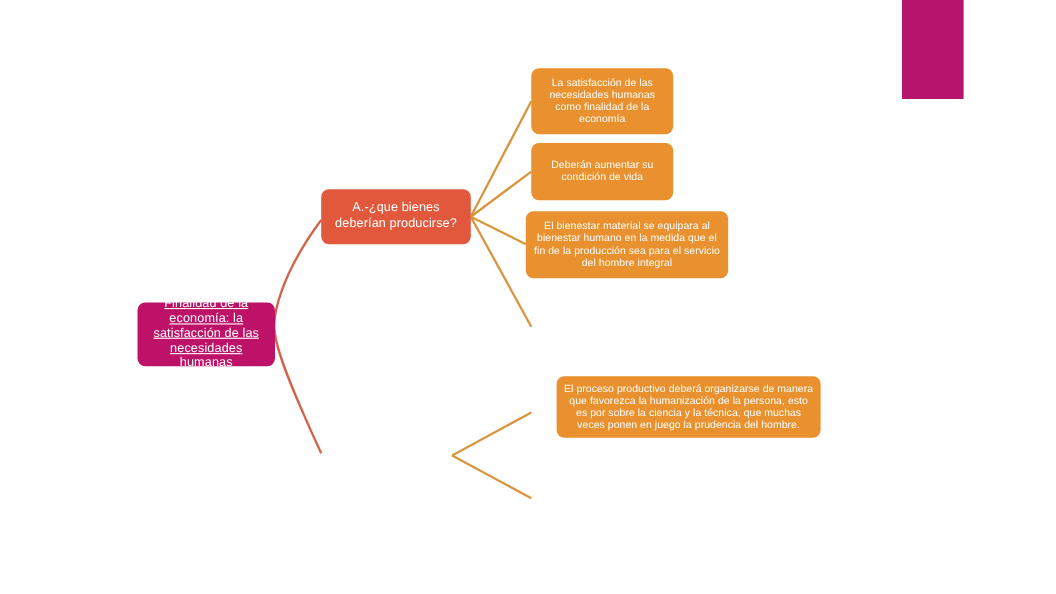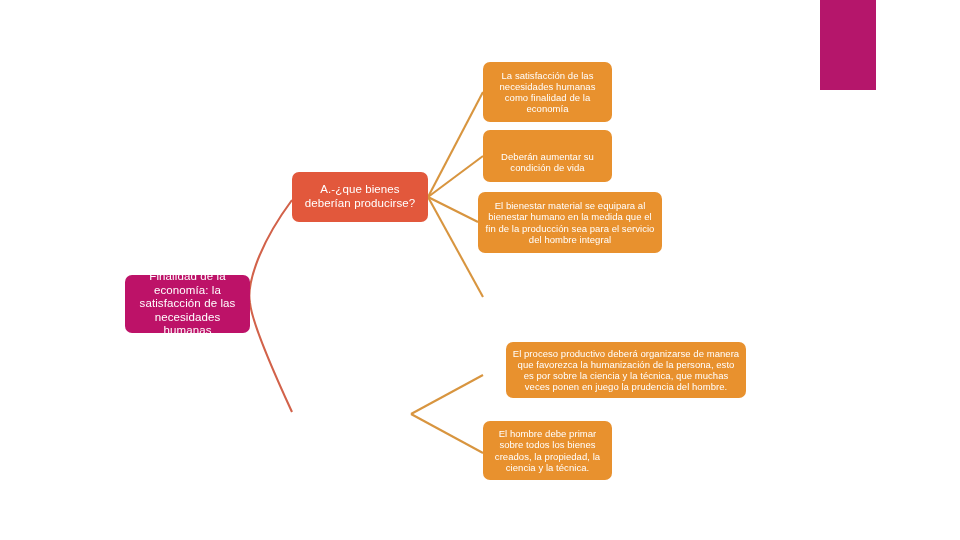--- a/index.html
+++ b/index.html
@@ -80,43 +80,40 @@
     <path d="M428,197 L483,156" fill="none" stroke="#D8953F" stroke-width="2.1"></path>
     <path d="M428,197 L478,222" fill="none" stroke="#D8953F" stroke-width="2.1"></path>
     <path d="M428,197 L483,297" fill="none" stroke="#D8953F" stroke-width="2.1"></path>
 
     <path d="M411,414 L483,375" fill="none" stroke="#D8953F" stroke-width="2.1"></path>
     <path d="M411,414 L483,453" fill="none" stroke="#D8953F" stroke-width="2.1"></path>
   </svg>
 
   <div class="deco-rect" style="left:820px; top:0px; width:56px; height:90px;"></div>
 
-  <div class="node node-root" style="left:125px; top:275px; width:125px; height:58px;">
+  <div class="node node-root" style="left:125px; top:275px; width:125px; height:58px;text-decoration:underline;">
     <span class="node-text">Finalidad de la economía: la satisfacción de las necesidades humanas</span>
   </div>
 
   <div class="node node-branch" style="left:292px; top:172px; width:136px; height:50px;">
     <span class="node-text">A.-¿que bienes deberían producirse?</span>
   </div>
 
 
   <div class="node node-leaf" style="left:483px; top:62px; width:129px; height:60px;">
     <span class="node-text">La satisfacción de las necesidades humanas como finalidad de la economía</span>
   </div>
 
-  <div class="node node-leaf" style="left:483px; top:130px; width:129px; height:52px;align-items:flex-end;">
+  <div class="node node-leaf" style="left:483px; top:130px; width:129px; height:52px;">
     <span class="node-text">Deberán aumentar su condición de vida</span>
   </div>
 
   <div class="node node-leaf" style="left:478px; top:192px; width:184px; height:61px;">
     <span class="node-text">El bienestar material se equipara al bienestar humano en la medida que el fin de la producción sea para el servicio del hombre integral</span>
   </div>
 
 
   <div class="node node-leaf" style="left:506px; top:342px; width:240px; height:56px;">
     <span class="node-text">El proceso productivo deberá organizarse de manera que favorezca la humanización de la persona, esto es por sobre la ciencia y la técnica, que muchas veces ponen en juego la prudencia del hombre.</span>
   </div>
 
-  <div class="node node-leaf" style="left:483px; top:421px; width:129px; height:59px;">
-    <span class="node-text">El hombre debe primar sobre todos los bienes creados, la propiedad, la ciencia y la técnica.</span>
-  </div>
 
 </div>
 
 </body></html>

